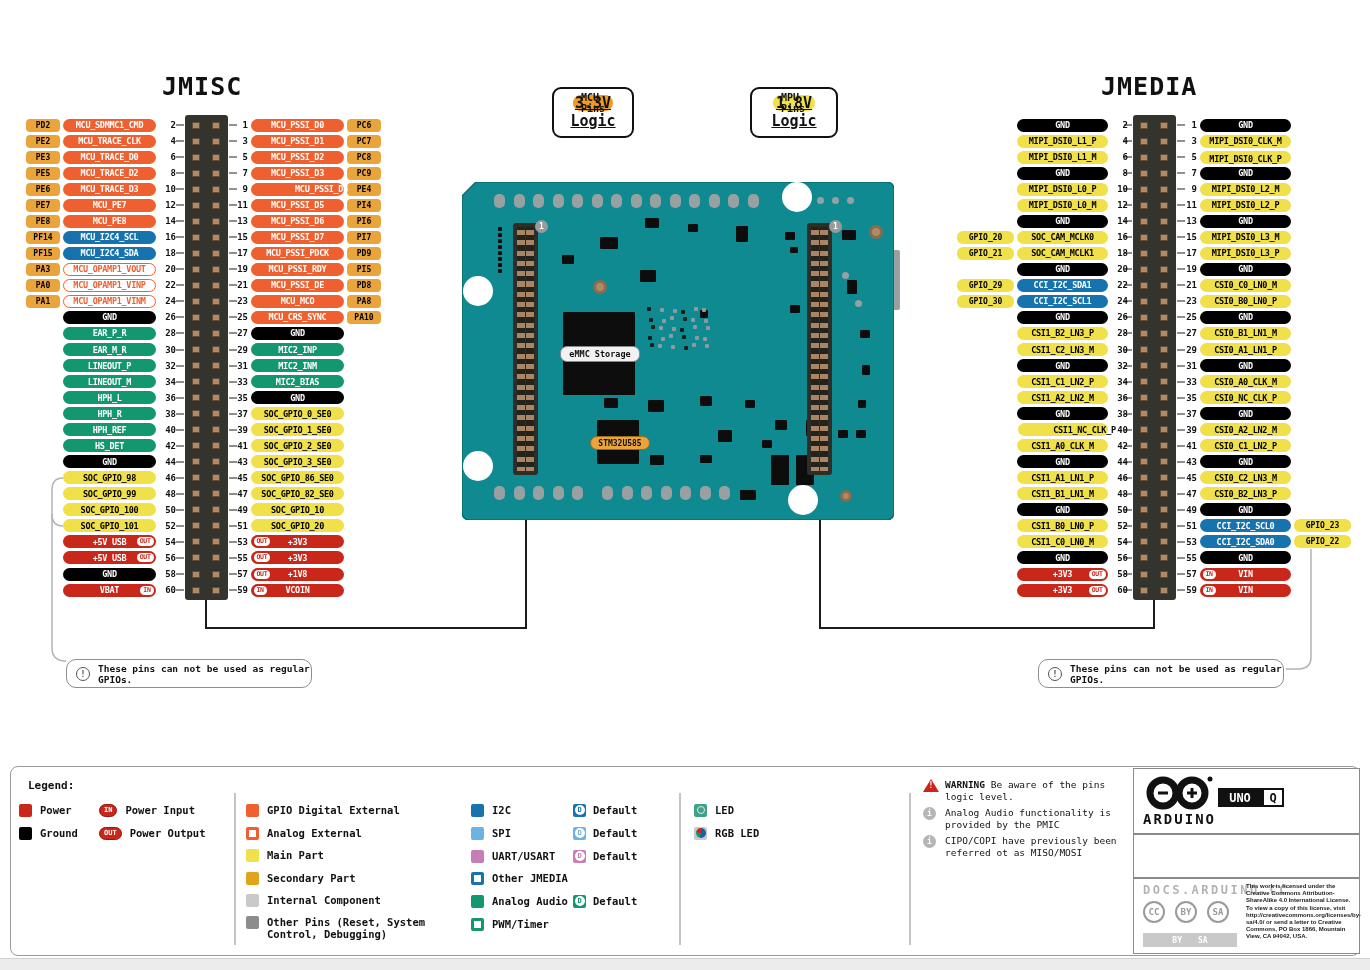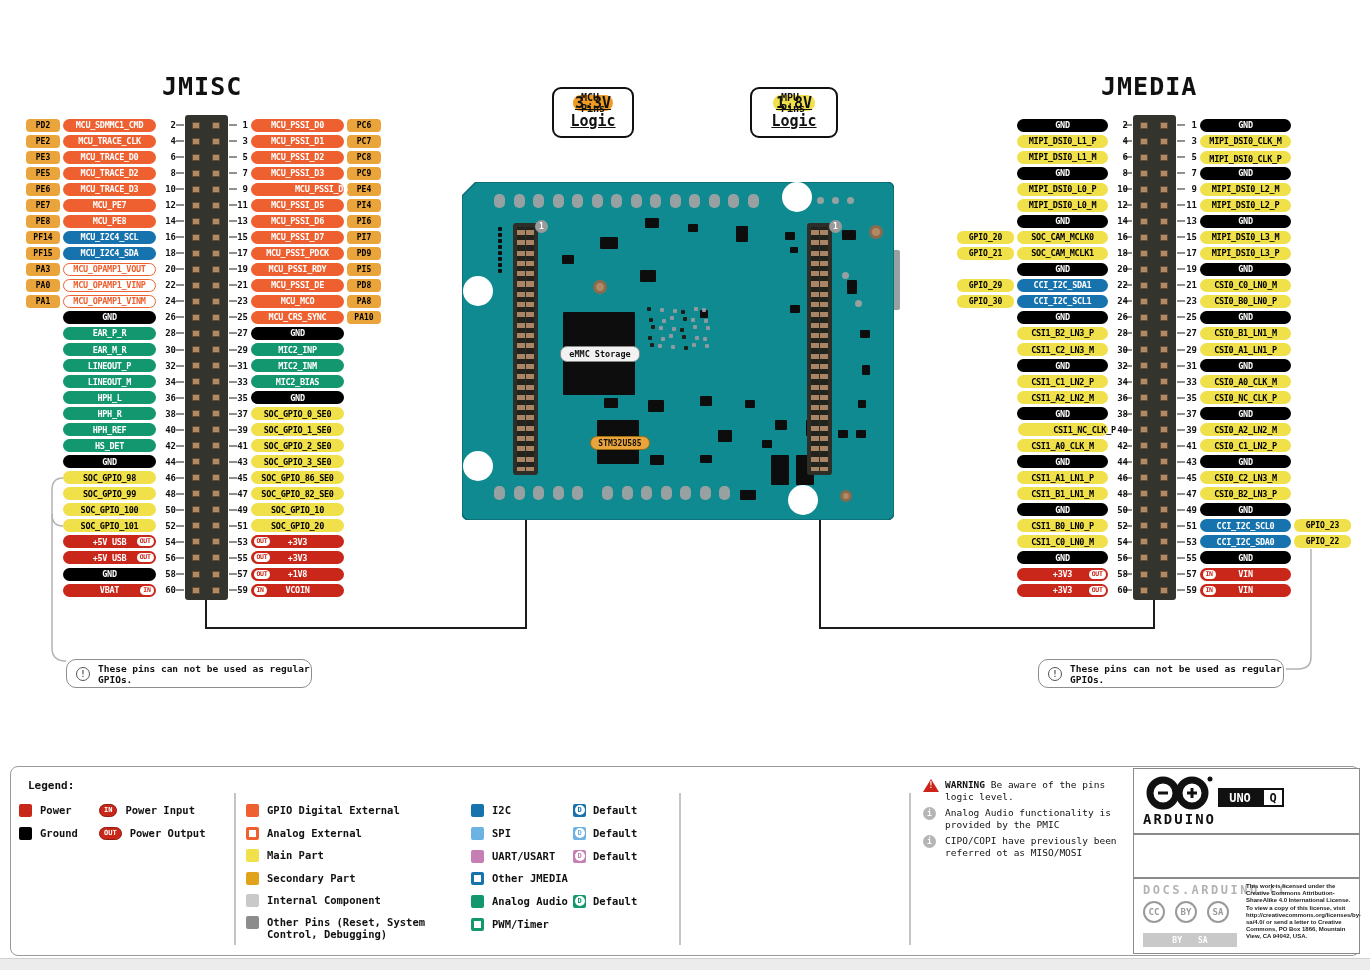--- a/index.html
+++ b/index.html
@@ -911,21 +911,21 @@
         </div>
         <div class="num">6</div>
       </div>
       <div class="pin-row rowL" style="left: 956px; top: 166.6px; width: 172px;">
         <div class="pill t-ground" style="width: 91px;">
           <span>GND</span>
         </div>
         <div class="num">8</div>
       </div>
       <div class="pin-row rowL" style="left: 956px; top: 182.6px; width: 172px;">
-        <div class="pill t-main" style="width: 91px;">
+        <div class="pill t-main" style="width: 91px; border-radius: 6px;">
           <span>MIPI_DSI0_L0_P</span>
         </div>
         <div class="num">10</div>
       </div>
       <div class="pin-row rowL" style="left: 956px; top: 198.7px; width: 172px;">
         <div class="pill t-main" style="width: 91px;">
           <span>MIPI_DSI0_L0_M</span>
         </div>
         <div class="num">12</div>
       </div>
@@ -1358,20 +1358,34 @@
           <div class="sw" style="background: rgb(18, 151, 110);"></div>
           <span class="leg-lab">Analog Audio</span>
           <span class="dbadge" style="background: rgb(18, 151, 110); position: absolute; left: 102px;">
             <span style="color: rgb(18, 151, 110);">D</span>
           </span>
           <span class="leg-lab" style="position: absolute; left: 122px;">Default</span>
         </div>
         <div class="leg-row" style="top: 114px; left: 0px;">
           <div class="sw" style="background: rgb(255, 255, 255); border: 3px solid rgb(18, 151, 110);"></div>
           <span class="leg-lab">PWM/Timer</span>
+        </div>
+      </div>
+    <div id="leg-led" class="abs" style="left:683px;top:36px;width:120px;height:60px">
+        <div class="leg-row" style="top: 0px; left: 0px;">
+          <div class="ledsw">
+            <i></i>
+          </div>
+          <span class="leg-lab">LED</span>
+        </div>
+        <div class="leg-row" style="top: 23px; left: 0px;">
+          <div class="rgbsw">
+            <i></i>
+          </div>
+          <span class="leg-lab">RGB LED</span>
         </div>
       </div>
 
     <div class="warnrow" style="left:912px;top:12px">
       <div class="warn-ico">
           <div class="tri"></div>
         </div>
       <div class="warntext"><b>WARNING</b><span> Be aware of the pins logic level.</span></div>
     </div>
     <div class="warnrow" style="left:912px;top:40px">

